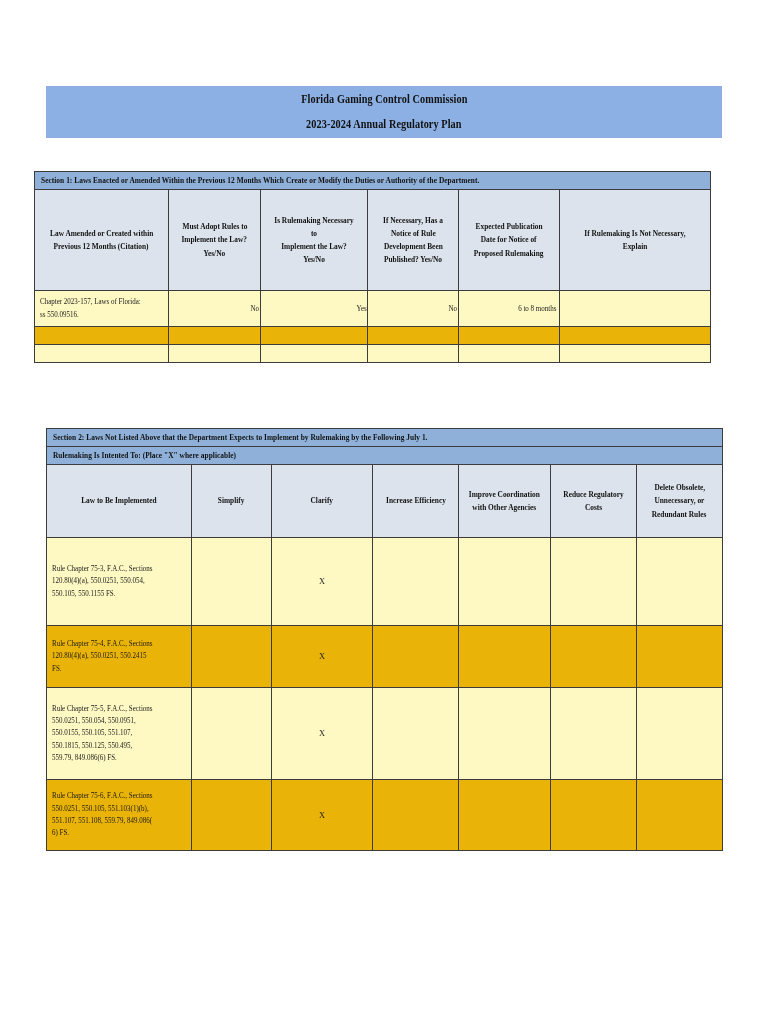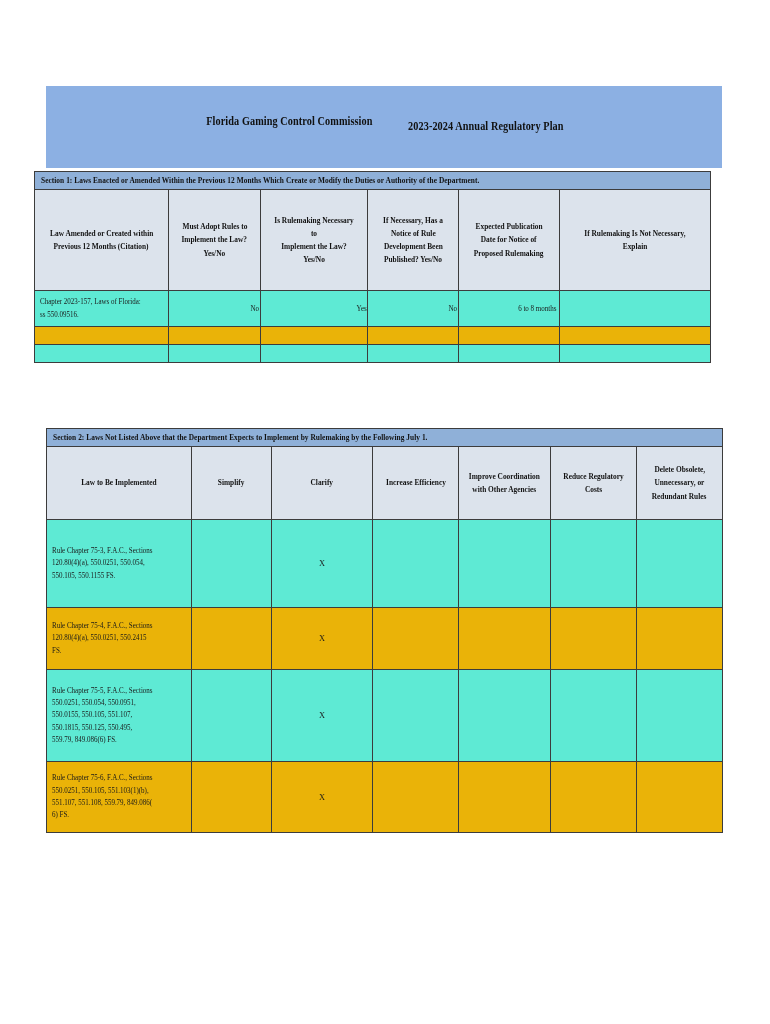--- a/index.html
+++ b/index.html
@@ -21,24 +21,24 @@
     width: 770px;
     height: 1024px;
   }
 
   
   .title-banner {
     position: absolute;
     left: 46px;
     top: 86px;
     width: 676px;
-    height: 82px;
+    height: 52px;
     background: #8cb0e3;
     display: flex;
-    flex-direction: row;
+    flex-direction: column;
     align-items: center;
     justify-content: center;
   }
   .title-banner .tline {
     font-weight: bold;
     font-size: 12.5px;
     letter-spacing: .1px;
     line-height: 1.05;
     color: #111111;
     transform: scaleX(0.82);
@@ -75,21 +75,21 @@
     background: #dce3ec;
     font-weight: bold;
     font-size: 8.4px;
     text-align: center;
     line-height: 1.55;
     padding: 5px 4px !important;
     color: #111;
   }
   .colhead span { display: inline-block; transform: scaleX(0.88); }
 
-  .rowA { background: #5eead4; }
+  .rowA { background: #fef9c3; }
   .rowB { background: #eab308; }
 
   .cell-text {
     font-size: 7.6px;
     line-height: 1.62;
     padding: 5px 4px 5px 5px !important;
     text-align: left;
     vertical-align: top;
     color: #1a1a1a;
   }
@@ -221,20 +221,25 @@
       <col style="width:92px">
       <col style="width:86px">
       <col style="width:86px">
     </colgroup>
     <tbody>
       <tr>
         <td class="sectionbar" colspan="7">
           <span>Section 2: Laws Not Listed Above that the Department Expects to Implement by Rulemaking by the Following July 1.</span>
         </td>
       </tr>
+      <tr>
+        <td class="sectionbar" colspan="7">
+          <span>Rulemaking Is Intented To: (Place "X" where applicable)</span>
+        </td>
+      </tr>
       <tr style="height:73px">
         <td class="colhead">
           <span>Law to Be Implemented</span>
         </td>
         <td class="colhead">
           <span>Simplify</span>
         </td>
         <td class="colhead">
           <span>Clarify</span>
         </td>

